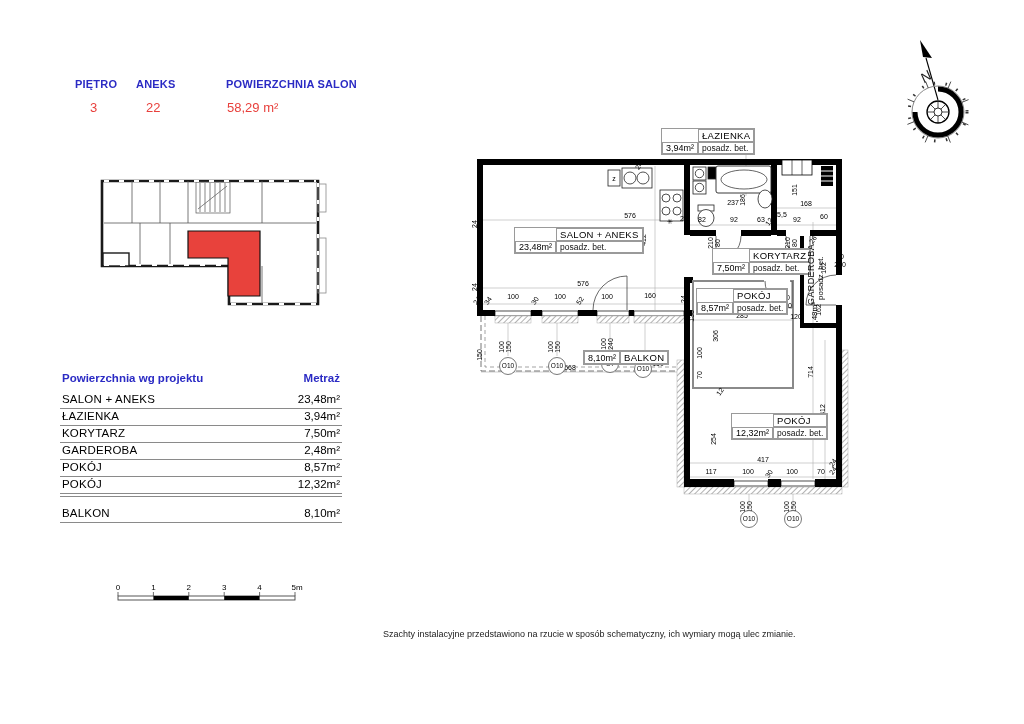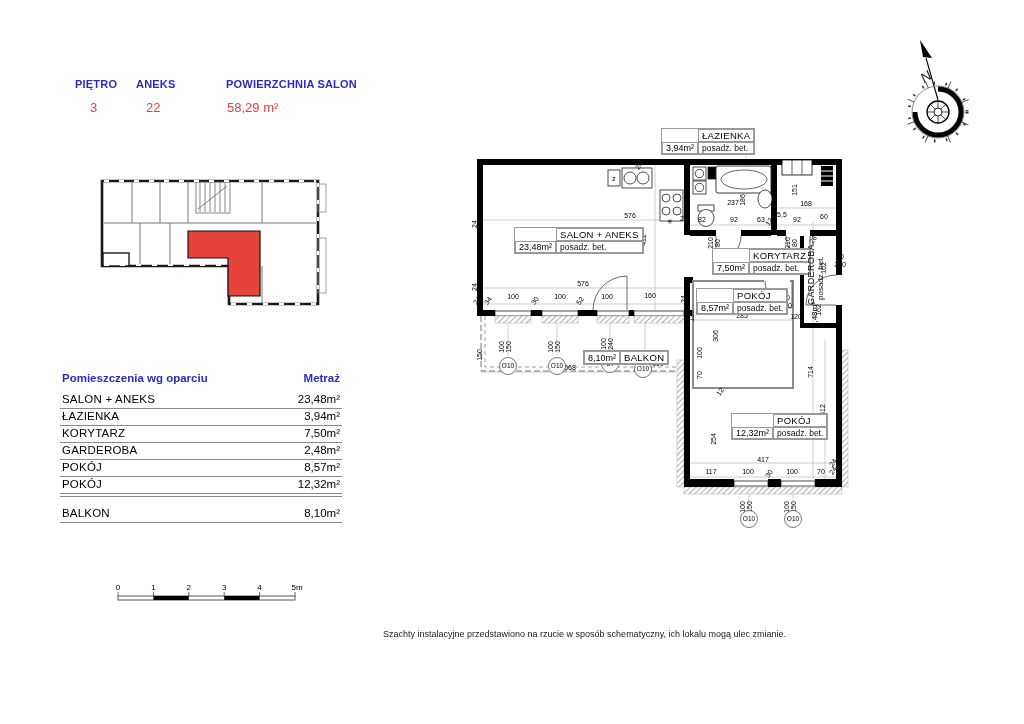--- a/index.html
+++ b/index.html
@@ -338,21 +338,21 @@
   <div class="c ar">8,10m²</div>
   <div class="c nm">BALKON</div>
 </div>
 
 <div class="rot" style="left:806px;top:305px;font-size:9px;letter-spacing:.4px;">GARDEROBA</div>
 <div class="rot" style="left:816px;top:300px;font-size:8px;">posadz. bet.</div>
 <div class="rot" style="left:810px;top:327px;font-size:8px;">2,48m²</div>
 
 <div id="rooms-table">
   <div class="t-head">
-    <span>Pomieszczenia wg oparciu</span>
+    <span>Powierzchnia wg projektu</span>
     <span>Metraż</span>
   </div>
   <div class="t-row">
     <span class="rname">SALON + ANEKS</span>
       <span>23,48m²</span>
   </div>
   <div class="t-row">
     <span class="rname">ŁAZIENKA</span>
       <span>3,94m²</span>
   </div>
@@ -422,14 +422,14 @@
       <line x1="935.1715728752538" y1="109.17157287525382" x2="930.221825406948" y2="104.22182540694797"></line>
       <line x1="928.2258687712942" y1="87.90713054192094" x2="925.5943719020273" y2="81.42058876474582"></line>
       <line x1="938" y1="108" x2="938" y2="101"></line>
       <line x1="948.1248769000249" y1="88.05241415592499" x2="950.8508052961855" y2="81.60498719790479"></line>
       <line x1="940.8284271247462" y1="109.17157287525382" x2="945.778174593052" y2="104.22182540694797"></line>
       <line x1="962.092869458079" y1="102.22586877129423" x2="968.5794112352542" y2="99.5943719020273"></line>
     </g>
 </svg>
 
 <div id="footer">
-  <div>Szachty instalacyjne przedstawiono na rzucie w sposób schematyczny, ich lokalu mogą ulec zmianie.</div>
+  <div>Szachty instalacyjne przedstawiono na rzucie w sposób schematyczny, ich wymiary mogą ulec zmianie.</div>
 </div>
 
 </body></html>

